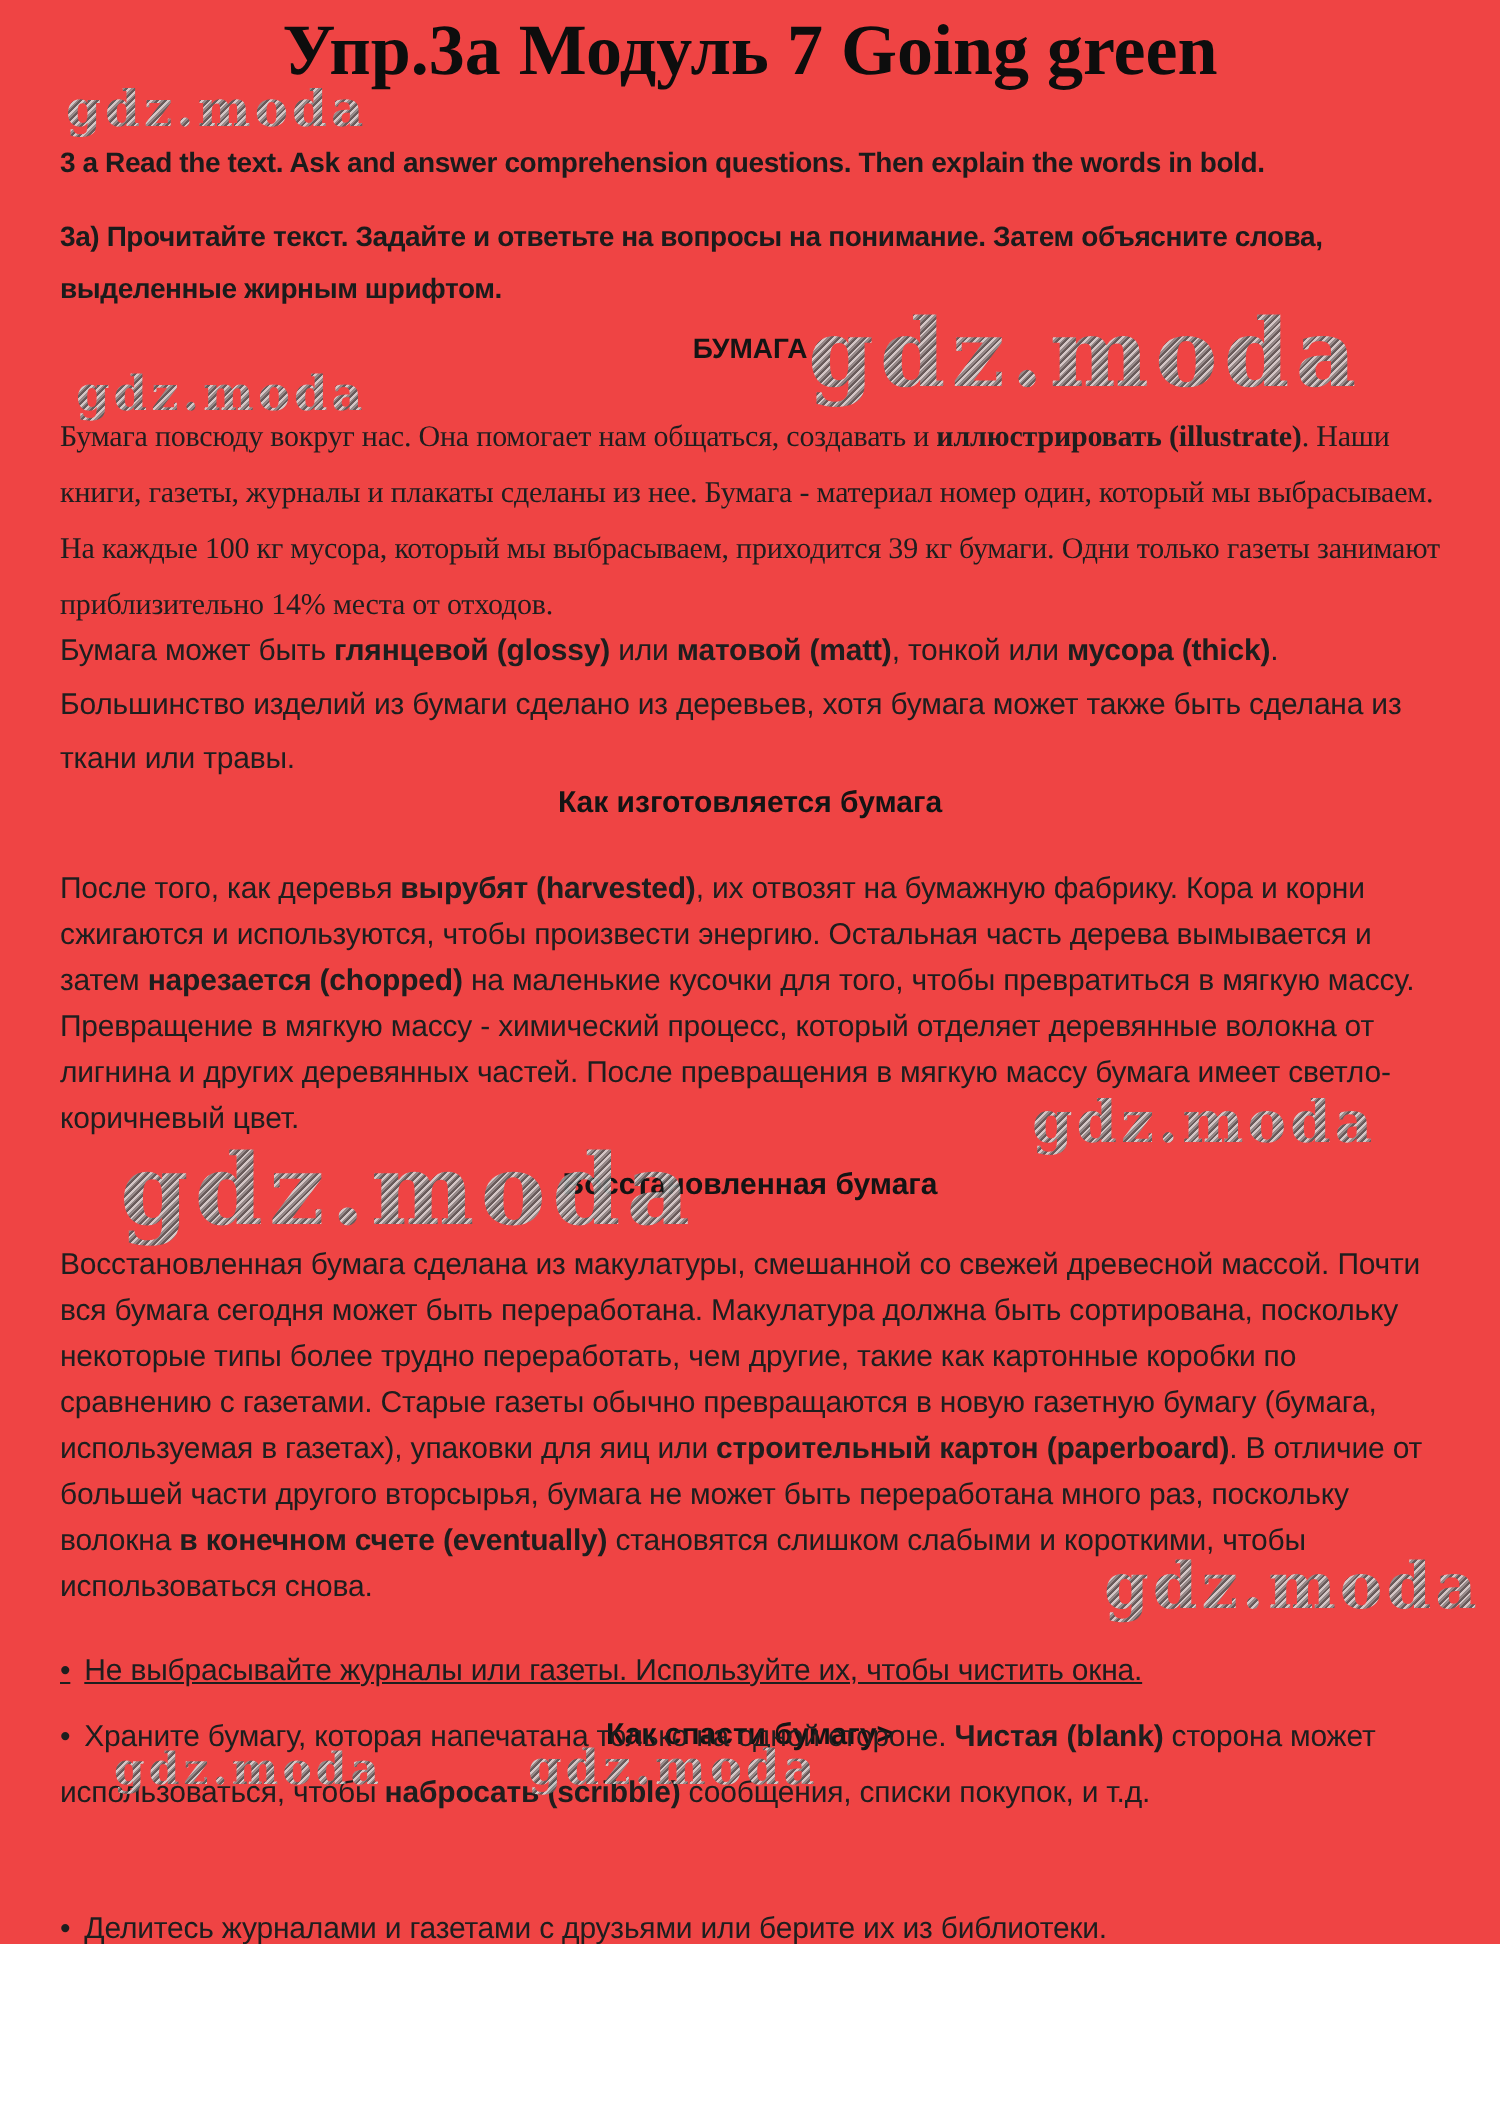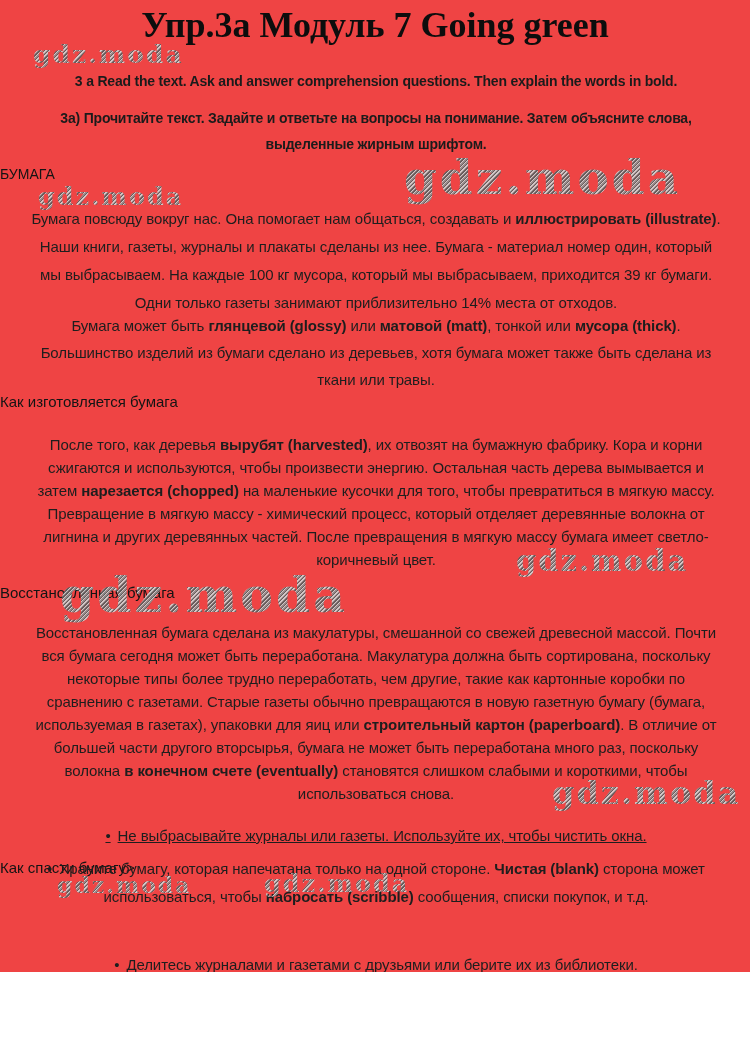--- a/index.html
+++ b/index.html
@@ -1,37 +1,37 @@
 <!DOCTYPE html>
 <html><head>
 <meta charset="utf-8">
 <style>
   html,body { margin:0; padding:0; background:#ffffff; }
   .page {
     position:relative; width:750px; height:972px; background:#ef4444;
     font-family:"Liberation Sans", sans-serif; color:#1b1b1b; overflow:hidden;
   }
-  .abs { position:absolute; left:30px; width:692px; margin:0;text-align:center; }
+  .abs { position:absolute; left:30px; width:692px; margin:0; }
   .title {
     position:absolute; top:4px; left:0; width:100%; margin:0; text-align:center;
     font-family:"Liberation Serif", serif; font-weight:bold; font-size:36px; color:#0d0d0d;
   }
   .instr { font-weight:bold; font-size:14px; letter-spacing:-0.2px; line-height:26px; }
   .instr-en { top:68px; }
   .instr-ru { top:105px; }
   .h {
-    position:absolute; left:0; width:100%; margin:0; 
-    font-size:15px; font-weight:normal; color:#141414;
+    position:absolute; left:0; width:100%; margin:0; text-align:center;
+    font-size:15px; font-weight:bold; color:#141414;
   }
   .h-paper    { top:166px; font-size:14px; }
   .h-made     { top:393px; }
   .h-recycled { top:584px; }
   .h-save     { top:818px;margin-top:41px; }
   .body { font-size:15px; letter-spacing:-0.1px; color:#1e1e1e; }
-  .p1 { top:205px; line-height:28px; }
+  .p1 { top:205px; line-height:28px;font-family:Liberation Serif, serif; }
   .p2 { top:312px; line-height:27px; }
   .p3 { top:433px; line-height:23px; }
   .p4 { top:621px; line-height:23px; }
   .bullet { line-height:24px; }
   .b1 { top:824px;text-decoration:underline; }
   .b2 { top:855px; line-height:28px; }
   .b3 { top:953px; }
   .marker { margin-right:7px; }
   b { font-weight:bold; }
   .wm {

